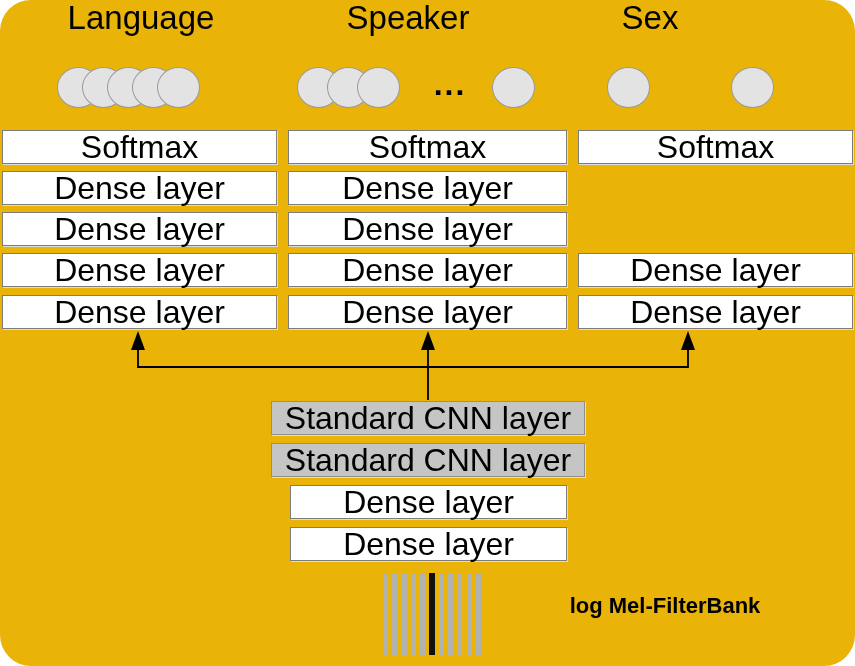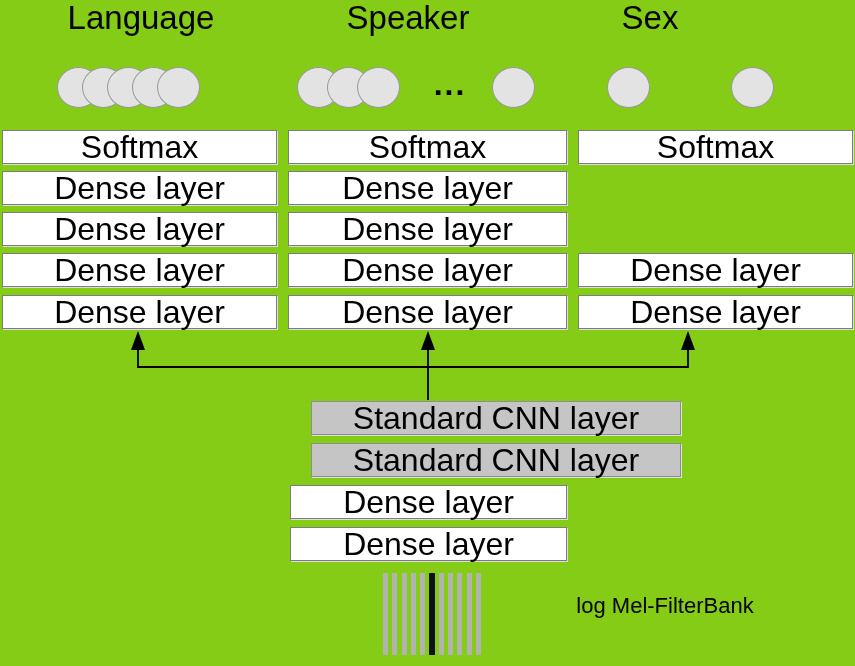--- a/index.html
+++ b/index.html
@@ -1,18 +1,18 @@
 <!DOCTYPE html>
 <html><head>
 <meta charset="utf-8">
 <style>
   html,body{margin:0;padding:0;background:#ffffff;}
   #canvas{
-    position:relative;width:855px;height:666px;background:#84cc16;overflow:hidden;
-    font-family:"Liberation Sans","DejaVu Sans",sans-serif;color:#000;
+    position:relative;width:855px;height:666px;background:#eab308;overflow:hidden;
+    font-family:"Liberation Sans","DejaVu Sans",sans-serif;color:#000;border-radius:31px;
   }
   .title{
     position:absolute;top:1px;height:34px;font-size:33px;line-height:34px;
     text-align:center;white-space:nowrap;transform:translateX(-50%);
   }
   .circle{
     position:absolute;top:67px;width:43px;height:41px;border-radius:50%;
     background:#e3e3e3;border:1.4px solid #989898;box-sizing:border-box;
   }
   .ellipsis{
@@ -21,33 +21,33 @@
   }
   .box{
     position:absolute;height:34px;background:#ffffff;border:1px solid #7d7d7d;
     box-sizing:border-box;display:flex;align-items:center;justify-content:center;
     font-size:32px;white-space:nowrap;box-shadow:1px 1px 0 #dcdcdc;
   }
   .col-language{left:2px;width:275px;}
   .col-speaker{left:288px;width:279px;}
   .col-sex{left:578px;width:275px;}
   .r0{top:130px}.r1{top:171px}.r2{top:212px}.r3{top:253px}.r4{top:295px}
-  .cnn{left:271px;width:370px;background:#c5c5c5;border-color:#8f8f8f;margin-left:40px;}
+  .cnn{left:271px;width:314px;background:#c5c5c5;border-color:#8f8f8f;}
   .mid-dense{left:290px;width:277px;}
   .s0{top:401px}.s1{top:443px}.s2{top:485px}.s3{top:527px}
   #connector{position:absolute;left:0;top:0;width:855px;height:666px;pointer-events:none;}
   #input-bars{
     position:absolute;left:383px;top:573px;height:82px;display:flex;
   }
   #input-bars .bar{width:5.2px;height:82px;background:#b2b2b2;margin-right:4.1px;}
   #input-bars .bar:last-child{margin-right:0;}
   #input-bars .bar.black{background:#101010;}
   #input-label{
     position:absolute;left:555px;top:592px;width:220px;text-align:center;
-    font-size:22px;line-height:27px;
+    font-size:22px;line-height:27px;font-weight:bold;
   }
 </style>
 </head>
 <body>
 
 <div id="canvas">
 
   <div class="title" style="left:141px">Language</div>
   <div class="title" style="left:408px">Speaker</div>
   <div class="title" style="left:650px">Sex</div>

